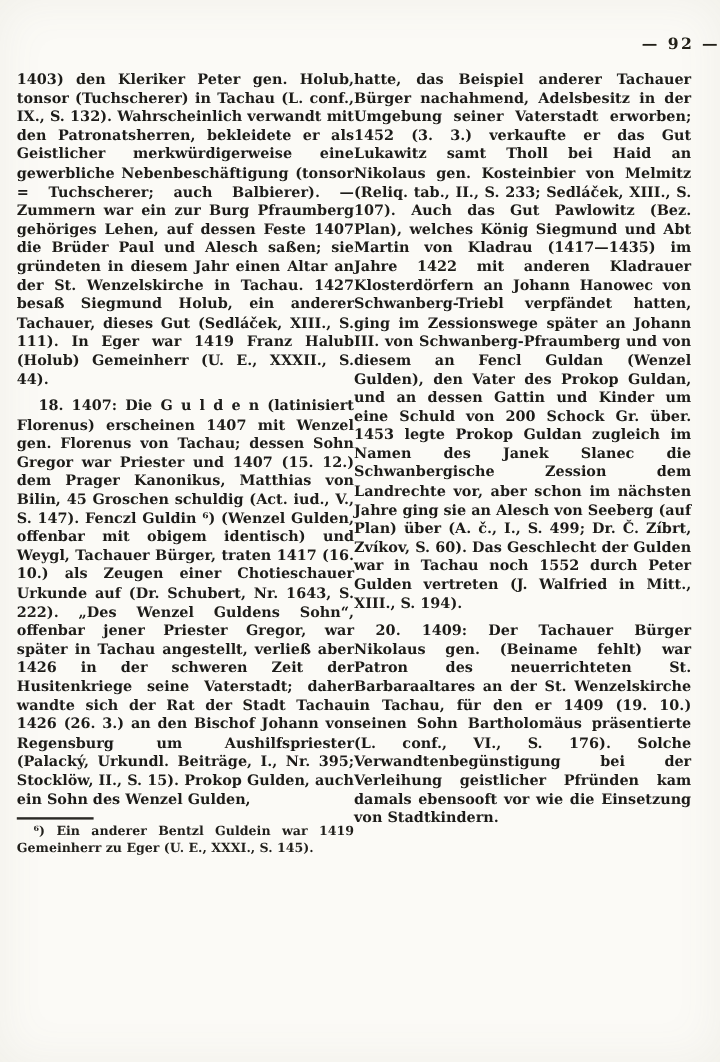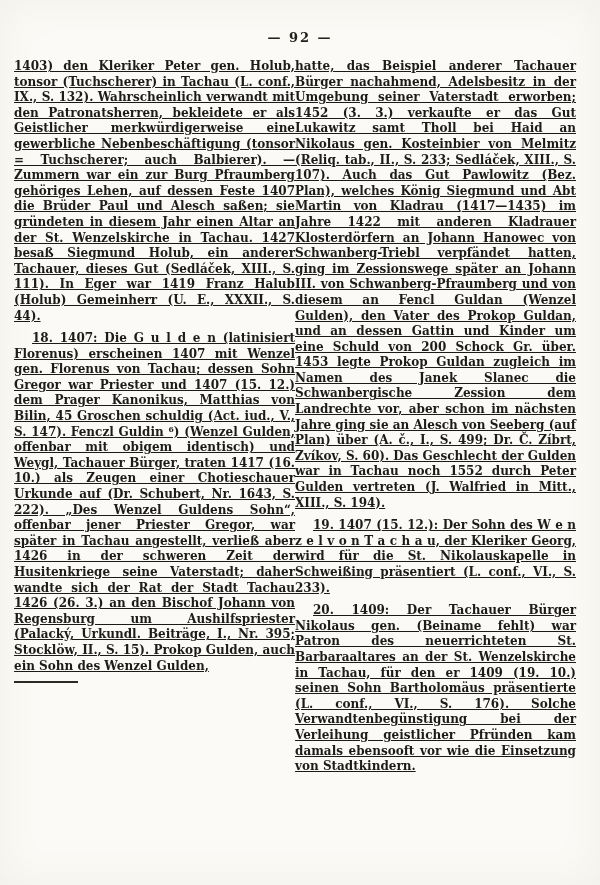--- a/index.html
+++ b/index.html
@@ -12,31 +12,30 @@
     width: 600px;
     height: 885px;
     margin: 0 auto;
     background: #fbfaf6;
     color: #1b1a18;
     font-family: "DejaVu Serif", "Liberation Serif", serif;
     overflow: hidden;
     box-shadow: inset 0 0 40px rgba(120,110,90,0.08);
   }
   .page-number {
-    text-align: center;
+    text-align: right;
     padding-top: 30px;
     font-size: 13px;
     font-weight: bold;
     letter-spacing: 2px;
     color: #222018;
   }
   .columns {
     display: flex;
     padding: 14px 14px 0 14px;
-    text-decoration: underline;
   }
   .col {
     width: 281px;
     font-size: 12px;
     line-height: 15.6px;
     font-weight: bold;
     text-align: justify;
     color: #1d1c19;
   }
   .col p {
@@ -68,23 +67,25 @@
 
   <div class="page-number">— 92 —</div>
 
   <div class="columns">
 
     <div class="col">
       <p>1403) den Kleriker Peter gen. Holub, tonsor (Tuchscherer) in Tachau (L. conf., IX., S. 132). Wahrscheinlich verwandt mit den Patronatsherren, bekleidete er als Geistlicher merkwürdigerweise eine gewerbliche Nebenbeschäftigung (tonsor = Tuchscherer; auch Balbierer). — Zummern war ein zur Burg Pfraumberg gehöriges Lehen, auf dessen Feste 1407 die Brüder Paul und Alesch saßen; sie gründeten in diesem Jahr einen Altar an der St. Wenzelskirche in Tachau. 1427 besaß Siegmund Holub, ein anderer Tachauer, dieses Gut (Sedláček, XIII., S. 111). In Eger war 1419 Franz Halub (Holub) Gemeinherr (U. E., XXXII., S. 44).</p>
       <p class="indent">18. 1407: Die G u l d e n (latinisiert Florenus) erscheinen 1407 mit Wenzel gen. Florenus von Tachau; dessen Sohn Gregor war Priester und 1407 (15. 12.) dem Prager Kanonikus, Matthias von Bilin, 45 Groschen schuldig (Act. iud., V., S. 147). Fenczl Guldin ⁶) (Wenzel Gulden, offenbar mit obigem identisch) und Weygl, Tachauer Bürger, traten 1417 (16. 10.) als Zeugen einer Chotieschauer Urkunde auf (Dr. Schubert, Nr. 1643, S. 222). „Des Wenzel Guldens Sohn“, offenbar jener Priester Gregor, war später in Tachau angestellt, verließ aber 1426 in der schweren Zeit der Husitenkriege seine Vaterstadt; daher wandte sich der Rat der Stadt Tachau 1426 (26. 3.) an den Bischof Johann von Regensburg um Aushilfspriester (Palacký, Urkundl. Beiträge, I., Nr. 395; Stocklöw, II., S. 15). Prokop Gulden, auch ein Sohn des Wenzel Gulden,</p>
 
       <div class="footnote-rule"></div>
+      <div class="footnote">
+        <p class="footnote-text">⁶) Ein anderer Bentzl Guldein war 1419 Gemeinherr zu Eger (U. E., XXXI., S. 145).</p>
+      </div>
     </div>
 
     <div class="col">
       <p>hatte, das Beispiel anderer Tachauer Bürger nachahmend, Adelsbesitz in der Umgebung seiner Vaterstadt erworben; 1452 (3. 3.) verkaufte er das Gut Lukawitz samt Tholl bei Haid an Nikolaus gen. Kosteinbier von Melmitz (Reliq. tab., II., S. 233; Sedláček, XIII., S. 107). Auch das Gut Pawlowitz (Bez. Plan), welches König Siegmund und Abt Martin von Kladrau (1417—1435) im Jahre 1422 mit anderen Kladrauer Klosterdörfern an Johann Hanowec von Schwanberg-Triebl verpfändet hatten, ging im Zessionswege später an Johann III. von Schwanberg-Pfraumberg und von diesem an Fencl Guldan (Wenzel Gulden), den Vater des Prokop Guldan, und an dessen Gattin und Kinder um eine Schuld von 200 Schock Gr. über. 1453 legte Prokop Guldan zugleich im Namen des Janek Slanec die Schwanbergische Zession dem Landrechte vor, aber schon im nächsten Jahre ging sie an Alesch von Seeberg (auf Plan) über (A. č., I., S. 499; Dr. Č. Zíbrt, Zvíkov, S. 60). Das Geschlecht der Gulden war in Tachau noch 1552 durch Peter Gulden vertreten (J. Walfried in Mitt., XIII., S. 194).</p>
-      <p class="indent">19. 1407 (15. 12.): Der Sohn des W e n z e l  v o n  T a c h a u, der Kleriker Georg, wird für die St. Nikolauskapelle in Schweißing präsentiert (L. conf., VI., S. 233).</p>
       <p class="indent">20. 1409: Der Tachauer Bürger Nikolaus gen. (Beiname fehlt) war Patron des neuerrichteten St. Barbaraaltares an der St. Wenzelskirche in Tachau, für den er 1409 (19. 10.) seinen Sohn Bartholomäus präsentierte (L. conf., VI., S. 176). Solche Verwandtenbegünstigung bei der Verleihung geistlicher Pfründen kam damals ebensooft vor wie die Einsetzung von Stadtkindern.</p>
     </div>
 
   </div>
 
 </div>
 
 </body></html>

